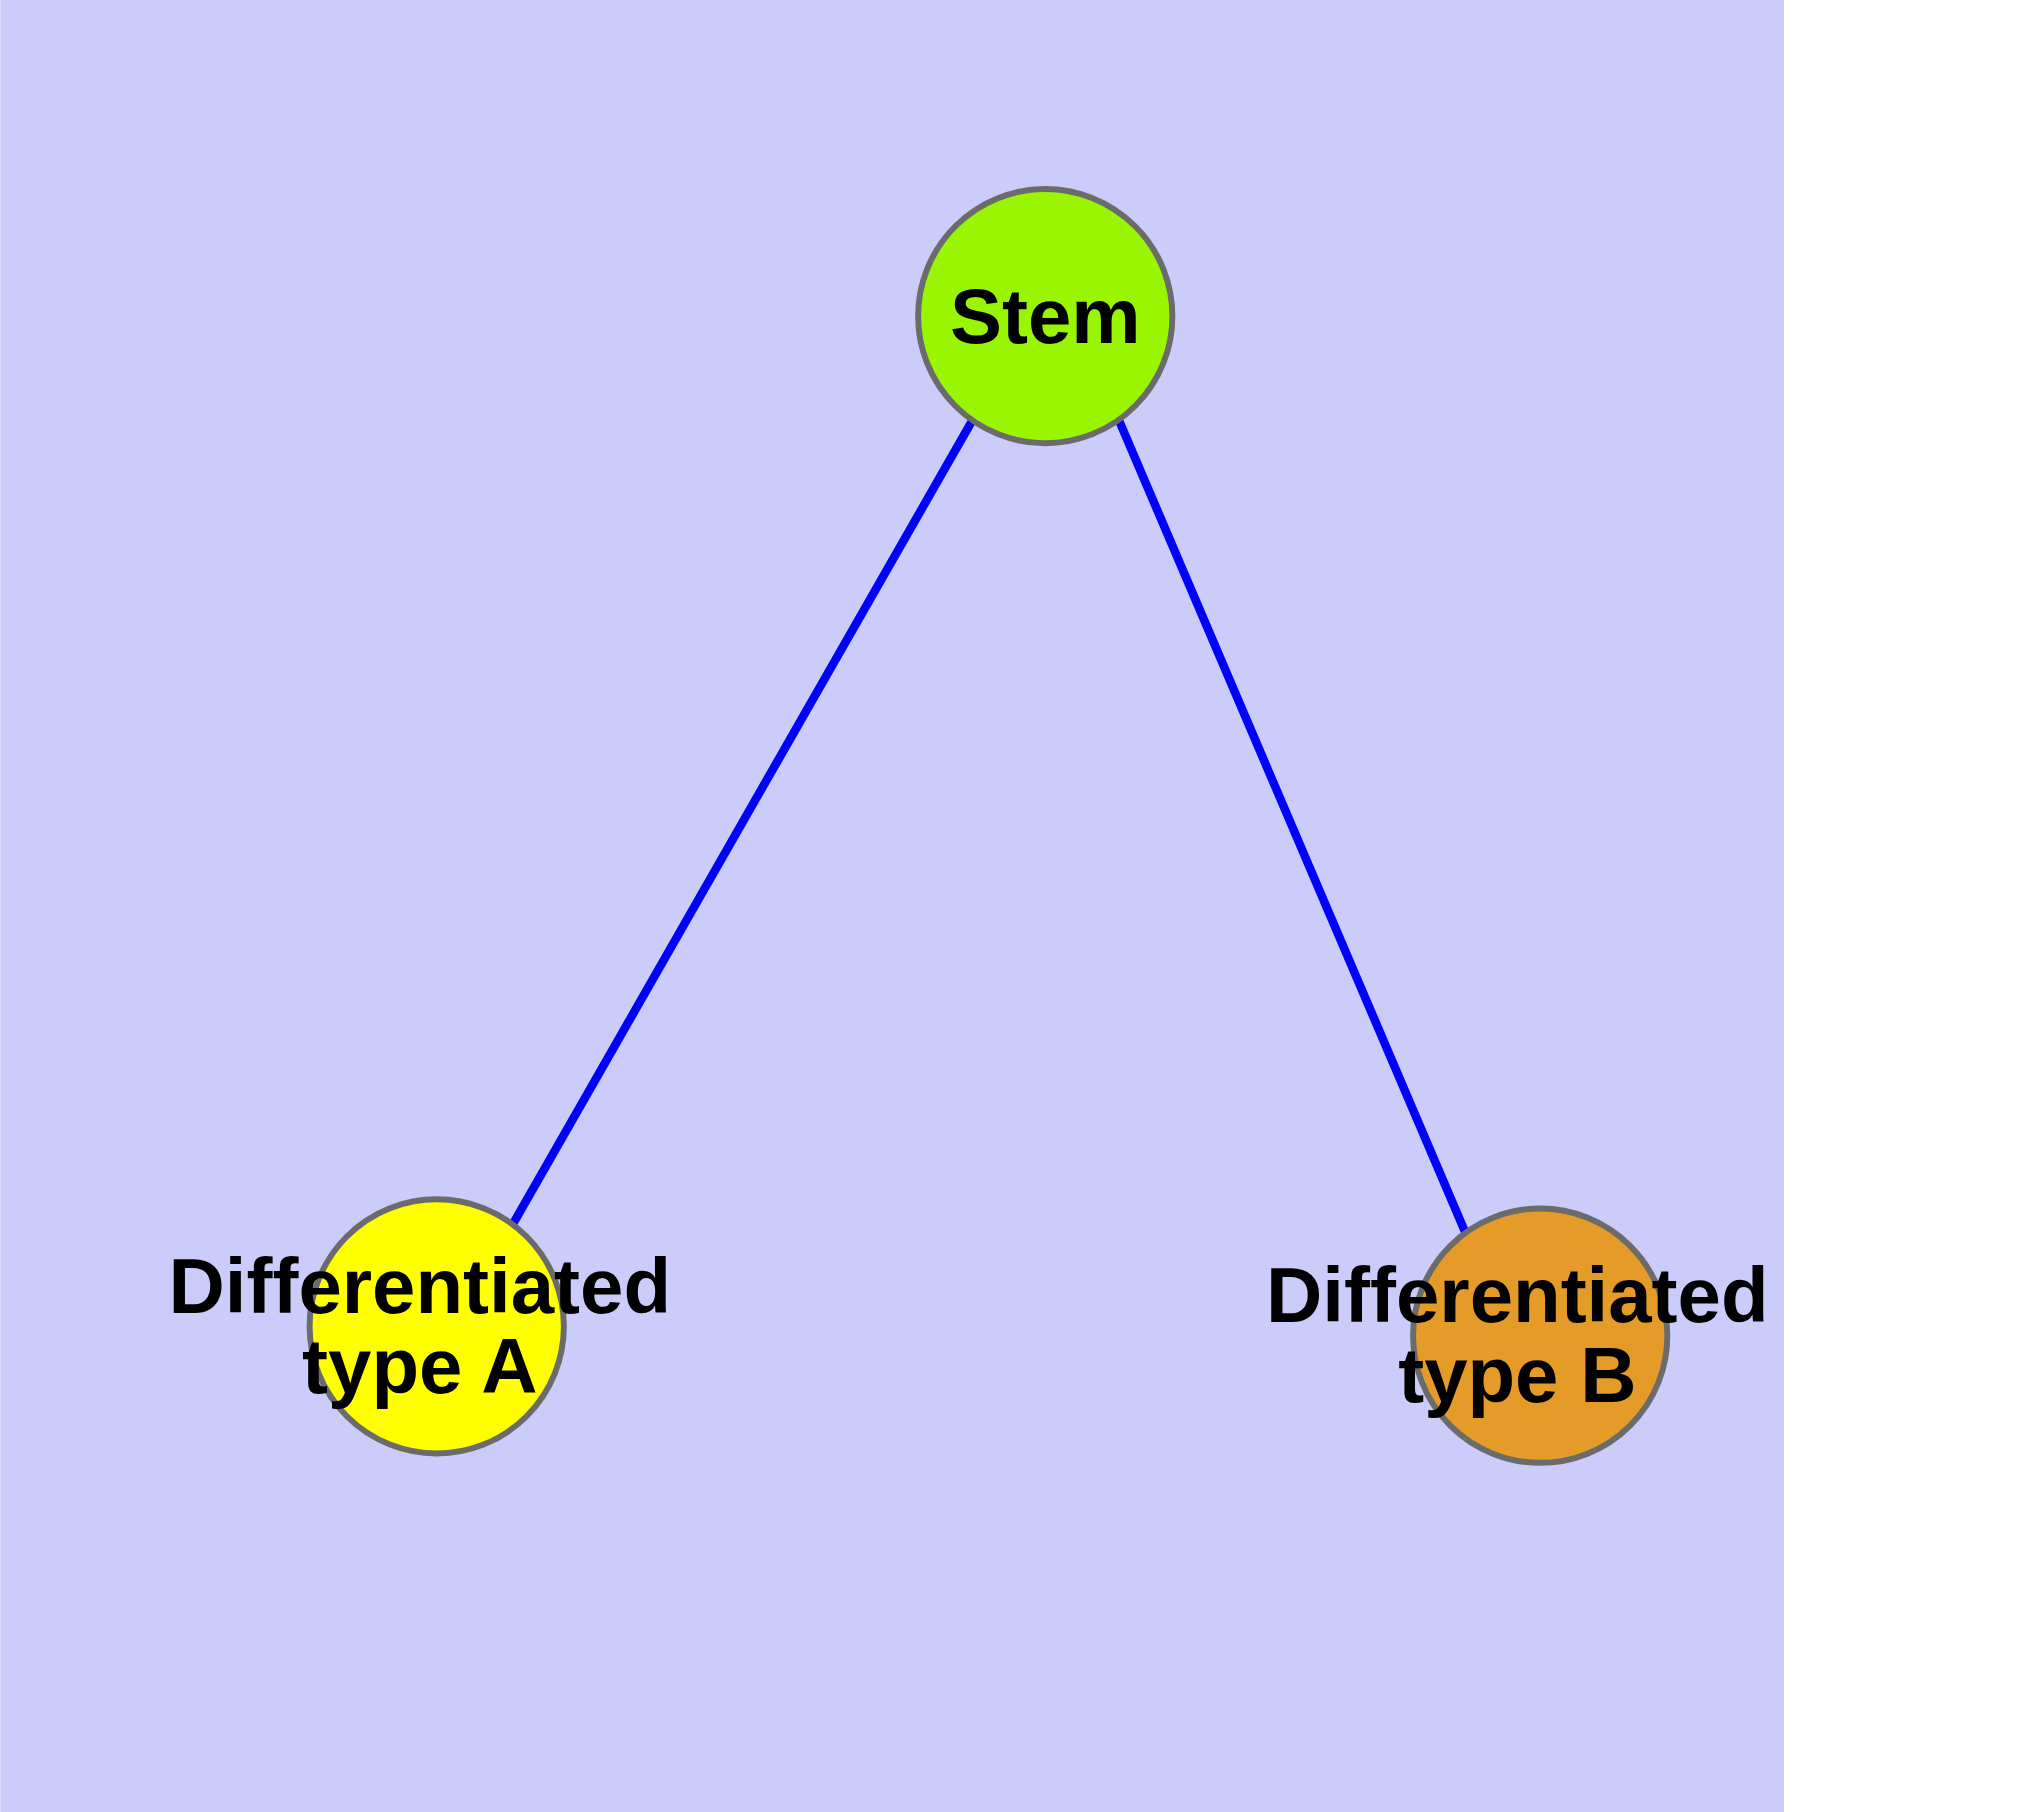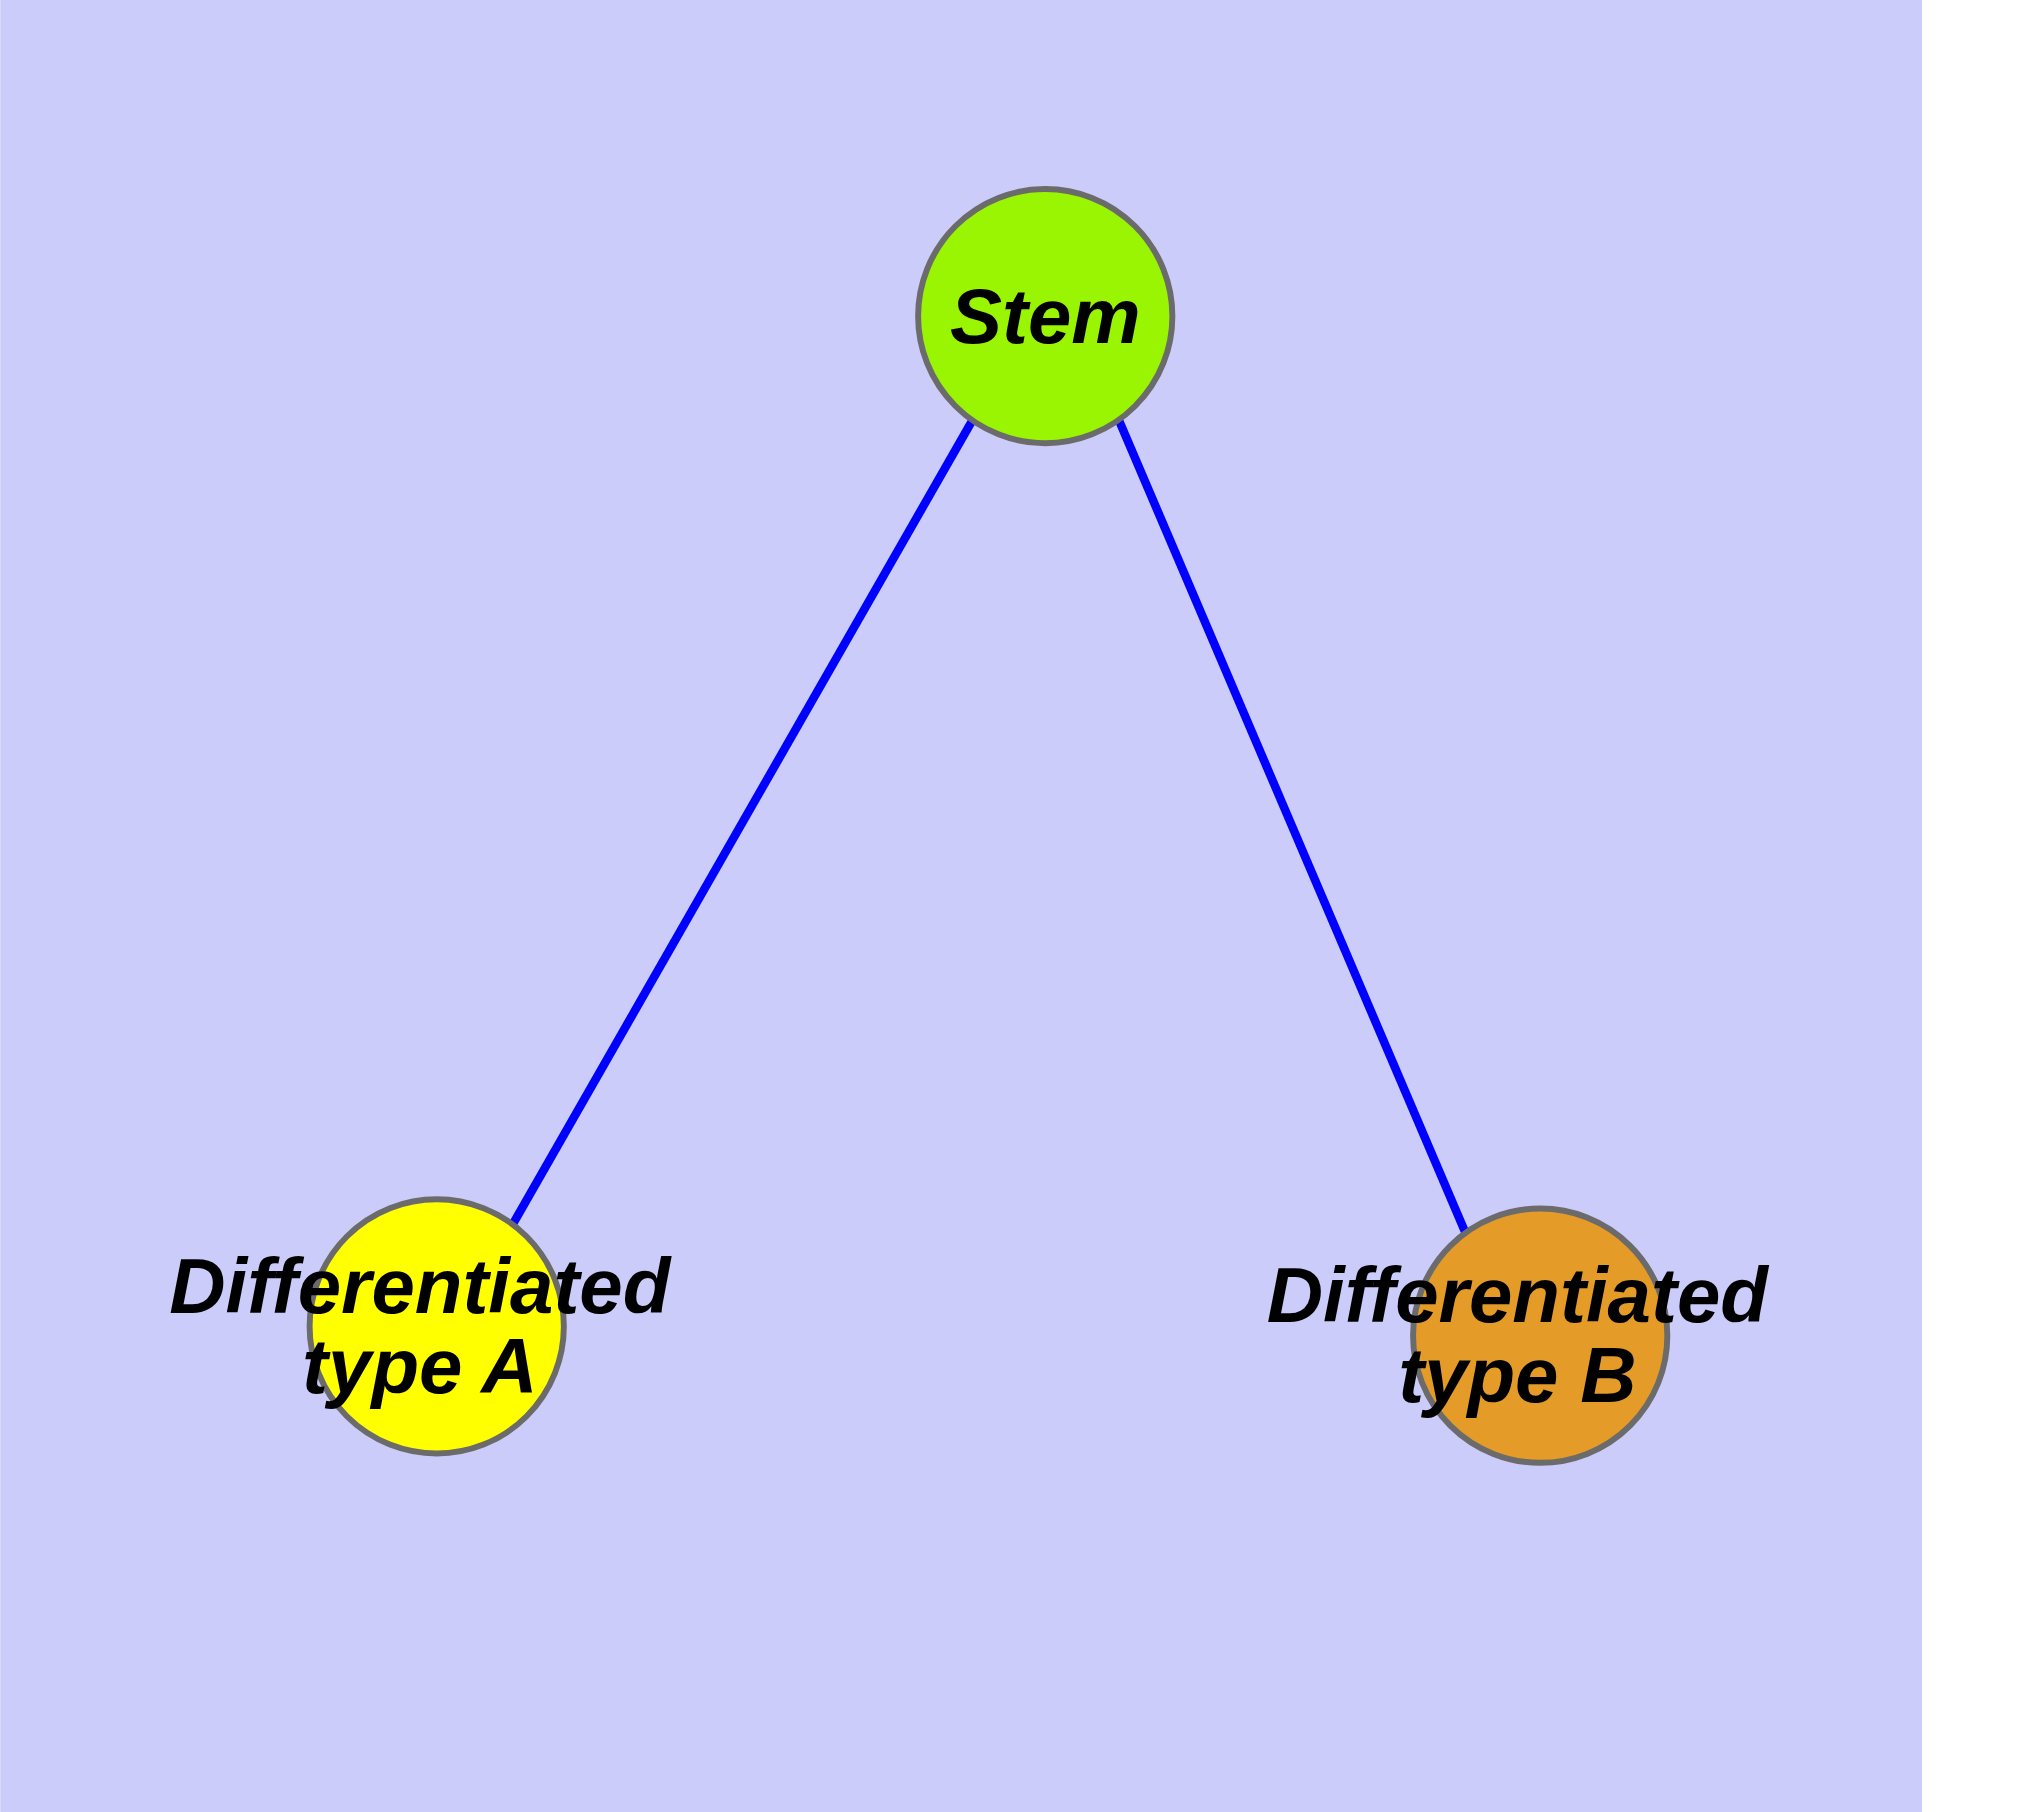--- a/index.html
+++ b/index.html
@@ -29,21 +29,21 @@
     fill: #000000;
     paint-order: normal;
   }
   .edge-line {
     stroke-linecap: butt;
   }
 </style>
 </head>
 <body>
 
-<div id="canvas" style="width: 1922px; height: 1812px; font-style: italic;">
+<div id="canvas" style="width: 1784px; height: 1812px;">
   <svg id="graph-svg" viewBox="0 0 2384 2138" xmlns="http://www.w3.org/2000/svg">
 
     <rect id="bg-rect" x="0" y="0" width="2384" height="2138" fill="#ccccfa"></rect>
 
     <g id="edges-group">
         <line x1="1147" y1="496" x2="605" y2="1444" stroke="#0000ff" stroke-width="10" class="edge-line"></line>
         <line x1="1320" y1="496" x2="1729" y2="1455" stroke="#0000ff" stroke-width="10" class="edge-line"></line>
       </g>
     <g id="nodes-group">
         <circle cx="1233" cy="373" r="150" fill="#9af502" stroke="#6b6b6b" stroke-width="7"></circle>

